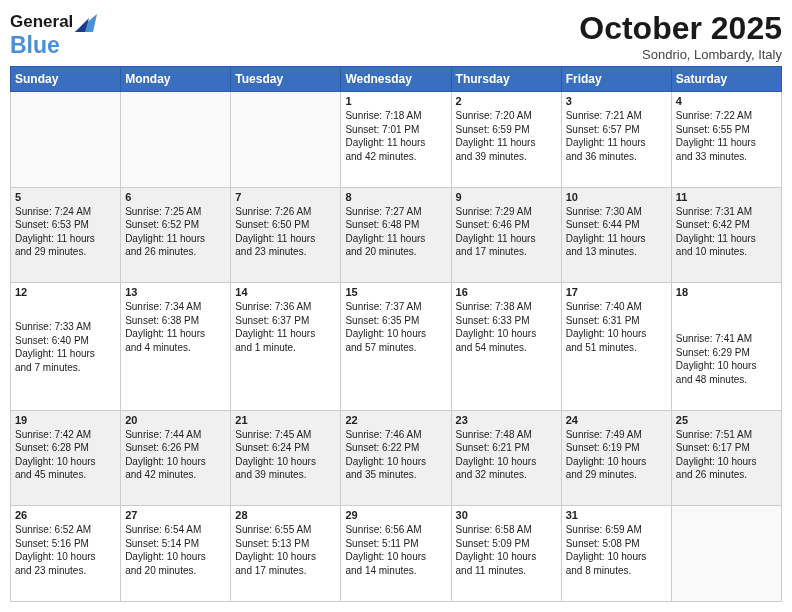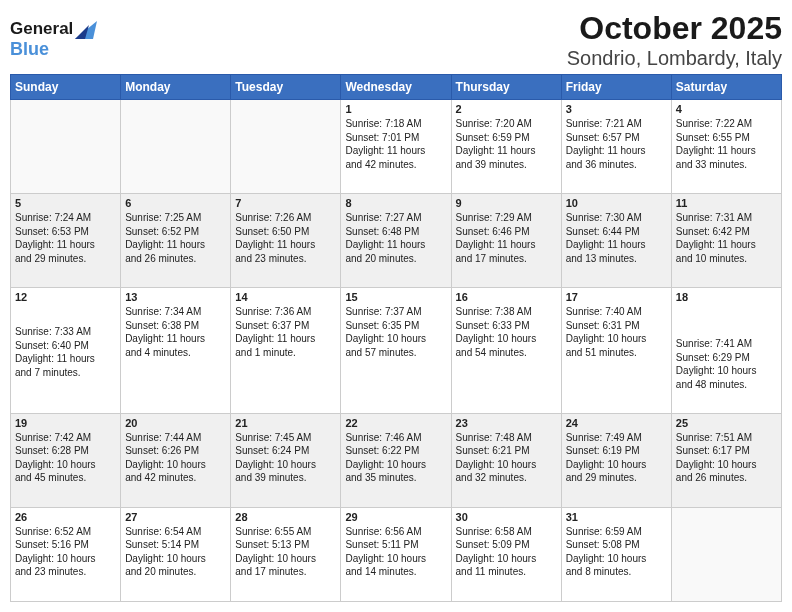--- a/index.html
+++ b/index.html
@@ -29,21 +29,21 @@
     }
     .title-block {
       text-align: right;
     }
     .month-title {
       font-size: 32px;
       font-weight: bold;
       color: #1a1a1a;
     }
     .location {
-      font-size: 20px;
+      font-size: 13px;
       color: #444;
     }
     .calendar {
       flex: 1;
       border: 1px solid #ccc;
       border-collapse: collapse;
       width: 100%;
       table-layout: fixed;
       padding-left: 45px;
     }
@@ -89,21 +89,21 @@
 <div class="container">
   <div class="header">
     <div class="logo">
       <div>
         <div style="font-size:17px;font-weight:bold;color:#1a1a1a;line-height:1.2;">
           <span style="color:#1a1a1a;">General</span><svg style="display:inline;vertical-align:middle;margin-left:2px;" width="22" height="18" viewBox="0 0 22 18">
               <polygon points="0,18 22,0 18,18" fill="#4a90d9"></polygon>
               <polygon points="0,18 14,4 10,18" fill="#1a3a8a"></polygon>
             </svg>
         </div>
-        <div style="font-size:18px;font-weight:bold;color:#4a90d9;line-height:1.2;">Blue</div>
+        <div style="font-size:23px;font-weight:bold;color:#4a90d9;line-height:1.2;">Blue</div>
       </div>
     </div>
     <div class="title-block">
       <div class="month-title">October 2025</div>
       <div class="location">Sondrio, Lombardy, Italy</div>
     </div>
   </div>
 
   <table class="calendar">
     <thead>

